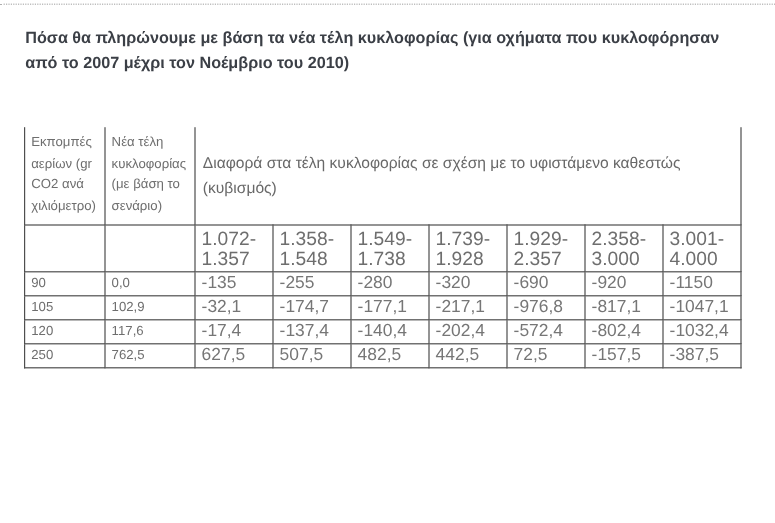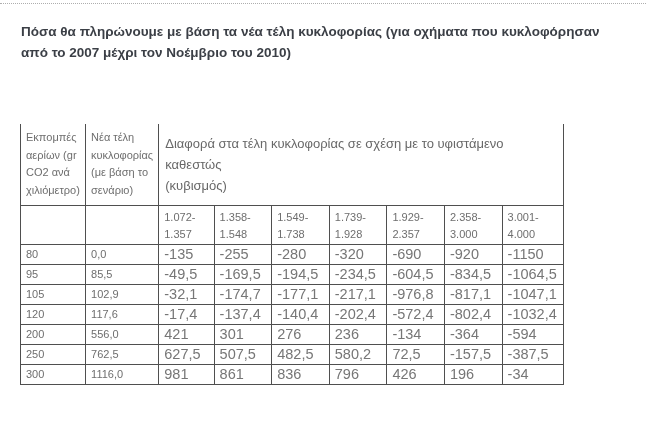--- a/index.html
+++ b/index.html
@@ -3,41 +3,41 @@
 <meta charset="utf-8">
 <style>
   * { box-sizing: border-box; }
   html, body {
     margin: 0; padding: 0;
     width: 646px; height: 436px;
     background: #ffffff;
     font-family: "Liberation Sans", sans-serif;
     overflow: hidden;
   }
-  .page { width: 564px; height: 436px; position: relative; }
+  .page { width: 646px; height: 436px; position: relative; }
   .top-rule {
     position: absolute;
     top: 3px; left: 0;
     width: 646px; height: 0;
     border-top: 1px dotted #aeaeae;
   }
   .page-title {
     position: absolute;
     top: 21px; left: 21px;
     width: 600px;
     margin: 0;
     font-size: 13.5px;
     line-height: 21px;
     font-weight: bold;
     color: #3b3f46;
     white-space: pre-line;
   }
   table.fees-table {
     position: absolute;
-    top: 124px; left: 20px;
+    top: 106px; left: 20px;
     border-collapse: collapse;
     table-layout: fixed;
     padding-left: 43px;
   }
   .fees-table th, .fees-table td {
     border: 1px solid #4f4f4f;
     font-weight: normal;
     text-align: left;
     overflow: hidden;
   }
@@ -60,21 +60,21 @@
   th.span-header {
     font-size: 13px;
     line-height: 21px;
     color: #686868;
     vertical-align: middle;
     padding: 2px 4px 2px 6px;
     white-space: pre-line;
   }
   th.empty-cell { height: 39px; }
   th.range-cell {
-    font-size: 11px;
+    font-size: 16px;
     line-height: 17px;
     color: #6e6e6e;
     vertical-align: top;
     padding: 3px 3px 1px 5px;
     height: 39px;
     white-space: pre-line;
   }
   td.small-cell {
     font-size: 11px;
     color: #6e6e6e;
@@ -129,40 +129,29 @@
 2.357</th>
           <th class="range-cell">2.358-
 3.000</th>
           <th class="range-cell">3.001-
 4.000</th>
         </tr>
     </thead>
     <tbody>
 
     <tr>
-          <td class="small-cell">80</td>
+          <td class="small-cell">90</td>
           <td class="small-cell">0,0</td>
           <td class="diff-cell">-135</td>
           <td class="diff-cell">-255</td>
           <td class="diff-cell">-280</td>
           <td class="diff-cell">-320</td>
           <td class="diff-cell">-690</td>
           <td class="diff-cell">-920</td>
           <td class="diff-cell">-1150</td>
-        </tr>
-        <tr>
-          <td class="small-cell">95</td>
-          <td class="small-cell">85,5</td>
-          <td class="diff-cell">-49,5</td>
-          <td class="diff-cell">-169,5</td>
-          <td class="diff-cell">-194,5</td>
-          <td class="diff-cell">-234,5</td>
-          <td class="diff-cell">-604,5</td>
-          <td class="diff-cell">-834,5</td>
-          <td class="diff-cell">-1064,5</td>
         </tr>
         <tr>
           <td class="small-cell">105</td>
           <td class="small-cell">102,9</td>
           <td class="diff-cell">-32,1</td>
           <td class="diff-cell">-174,7</td>
           <td class="diff-cell">-177,1</td>
           <td class="diff-cell">-217,1</td>
           <td class="diff-cell">-976,8</td>
           <td class="diff-cell">-817,1</td>
@@ -173,47 +162,25 @@
           <td class="small-cell">117,6</td>
           <td class="diff-cell">-17,4</td>
           <td class="diff-cell">-137,4</td>
           <td class="diff-cell">-140,4</td>
           <td class="diff-cell">-202,4</td>
           <td class="diff-cell">-572,4</td>
           <td class="diff-cell">-802,4</td>
           <td class="diff-cell">-1032,4</td>
         </tr>
         <tr>
-          <td class="small-cell">200</td>
-          <td class="small-cell">556,0</td>
-          <td class="diff-cell">421</td>
-          <td class="diff-cell">301</td>
-          <td class="diff-cell">276</td>
-          <td class="diff-cell">236</td>
-          <td class="diff-cell">-134</td>
-          <td class="diff-cell">-364</td>
-          <td class="diff-cell">-594</td>
-        </tr>
-        <tr>
           <td class="small-cell">250</td>
           <td class="small-cell">762,5</td>
           <td class="diff-cell">627,5</td>
           <td class="diff-cell">507,5</td>
           <td class="diff-cell">482,5</td>
-          <td class="diff-cell">580,2</td>
+          <td class="diff-cell">442,5</td>
           <td class="diff-cell">72,5</td>
           <td class="diff-cell">-157,5</td>
           <td class="diff-cell">-387,5</td>
-        </tr>
-        <tr>
-          <td class="small-cell">300</td>
-          <td class="small-cell">1116,0</td>
-          <td class="diff-cell">981</td>
-          <td class="diff-cell">861</td>
-          <td class="diff-cell">836</td>
-          <td class="diff-cell">796</td>
-          <td class="diff-cell">426</td>
-          <td class="diff-cell">196</td>
-          <td class="diff-cell">-34</td>
         </tr>
       </tbody>
   </table>
 </div>
 
 </body></html>

